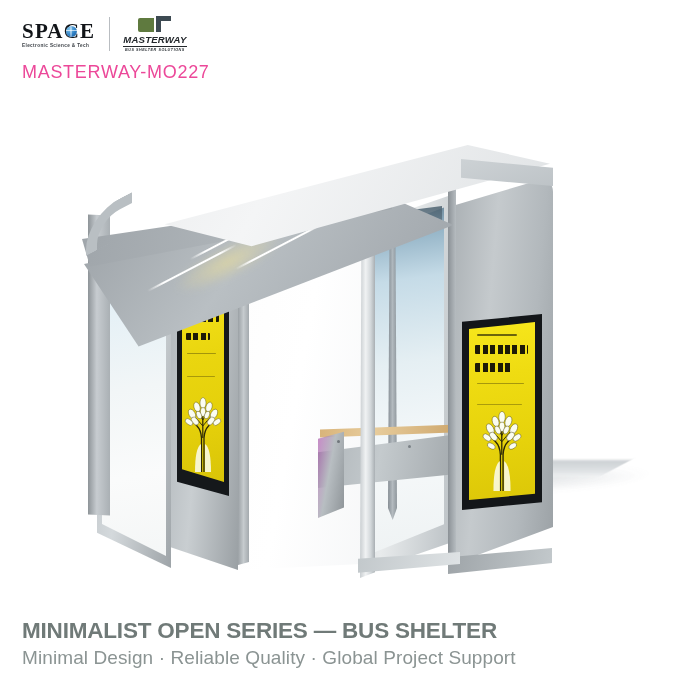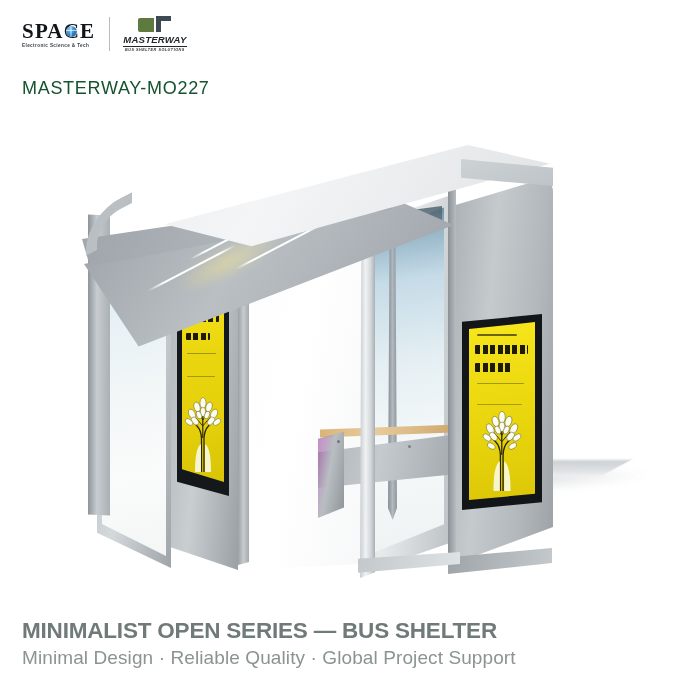--- a/index.html
+++ b/index.html
@@ -107,25 +107,25 @@
   .mw-rule { width:100%; height:1px; background:#22272b; margin:1px 0; }
   .mw-tagline {
     font-size:3.7px;
     font-weight:bold;
     letter-spacing:.55px;
     color:#2b3136;
     white-space:nowrap;
   }
 
   #product-code {
-    position:absolute; left:22px; top:78px;
+    position:absolute; left:22px; top:62px;
     font-size:18px;
     font-weight:500;
     letter-spacing:.7px;
-    color:#14532d;
+    color:#ec4899;
     white-space:nowrap;
   }
 
   
   #stage {
     position:absolute; left:0; top:100px;
     width:700px; height:500px;
     background:#ffffff;
     overflow:hidden;
   }

